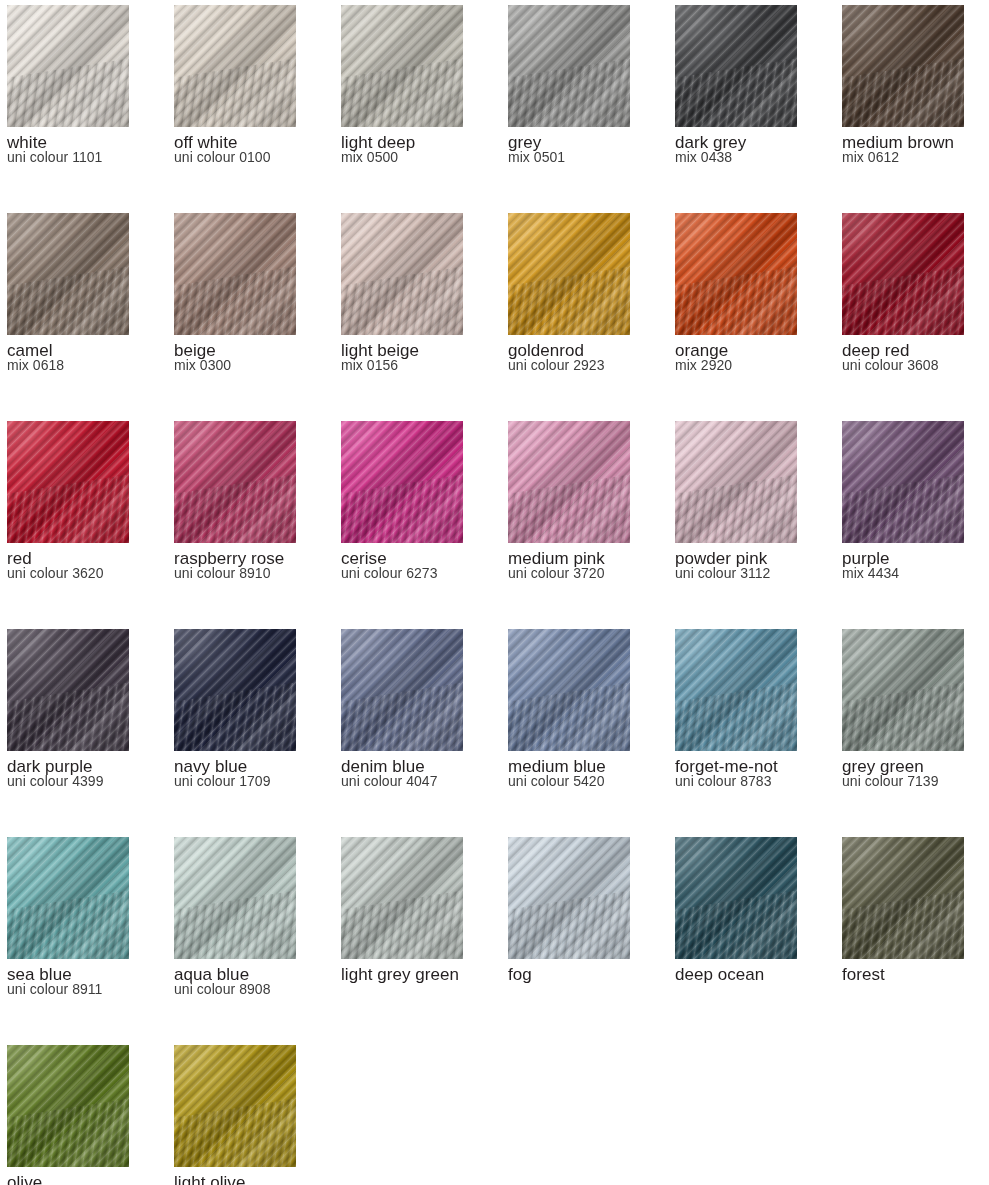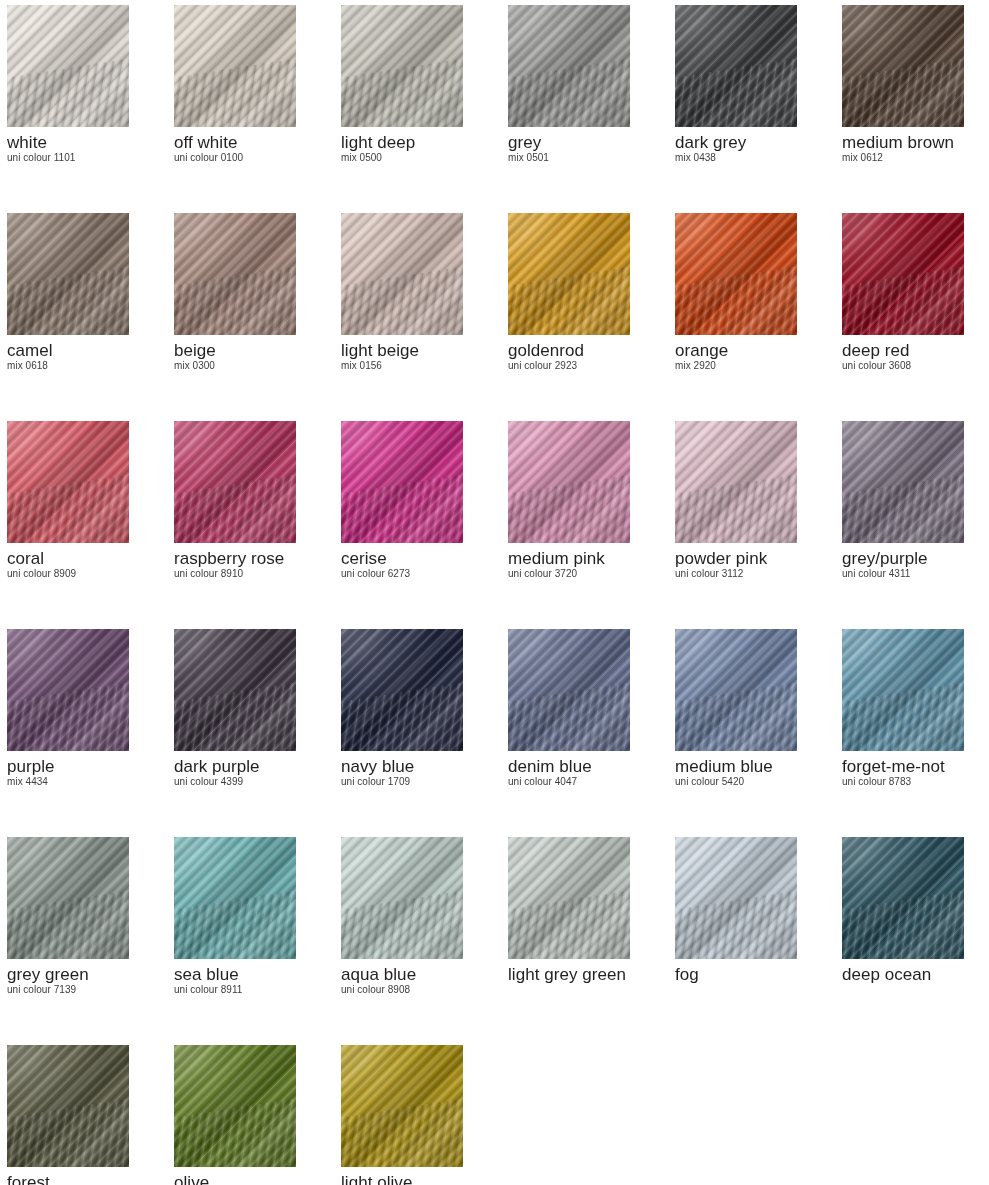--- a/index.html
+++ b/index.html
@@ -99,21 +99,21 @@
 
   .label {
     margin-top: 8px;
     font-size: 17px;
     line-height: 15px;
     color: #231f20;
     letter-spacing: 0.05px;
     white-space: nowrap;
   }
   .code {
-    font-size: 10px;
+    font-size: 14px;
     line-height: 15px;
     color: #3c3c3c;
     letter-spacing: 0.05px;
     white-space: nowrap;
   }
 </style>
 </head>
 <body>
 
 <div id="grid">
@@ -219,27 +219,27 @@
     <div class="swatch-cell">
       <div class="swatch" style="background-color: rgb(158, 10, 32);">
         <div class="tex"></div>
         <div class="tex2"></div>
         <div class="shade"></div>
       </div>
       <div class="label">deep red</div>
       <div class="code">uni colour 3608</div>
     </div>
     <div class="swatch-cell">
-      <div class="swatch" style="background-color: rgb(220, 87, 99);">
-        <div class="tex"></div>
-        <div class="tex2"></div>
-        <div class="shade"></div>
-      </div>
-      <div class="label">coral</div>
-      <div class="code">uni colour 8909</div>
+      <div class="swatch" style="background-color: rgb(200, 16, 42);">
+        <div class="tex"></div>
+        <div class="tex2"></div>
+        <div class="shade"></div>
+      </div>
+      <div class="label">red</div>
+      <div class="code">uni colour 3620</div>
     </div>
     <div class="swatch-cell">
       <div class="swatch" style="background-color: rgb(191, 55, 100);">
         <div class="tex"></div>
         <div class="tex2"></div>
         <div class="shade"></div>
       </div>
       <div class="label">raspberry rose</div>
       <div class="code">uni colour 8910</div>
     </div>
@@ -264,29 +264,20 @@
     <div class="swatch-cell">
       <div class="swatch" style="background-color: rgb(226, 191, 202);">
         <div class="tex"></div>
         <div class="tex2"></div>
         <div class="shade"></div>
       </div>
       <div class="label">powder pink</div>
       <div class="code">uni colour 3112</div>
     </div>
     <div class="swatch-cell">
-      <div class="swatch" style="background-color: rgb(125, 115, 132);">
-        <div class="tex"></div>
-        <div class="tex2"></div>
-        <div class="shade"></div>
-      </div>
-      <div class="label">grey/purple</div>
-      <div class="code">uni colour 4311</div>
-    </div>
-    <div class="swatch-cell">
       <div class="swatch" style="background-color: rgb(111, 77, 115);">
         <div class="tex"></div>
         <div class="tex2"></div>
         <div class="shade"></div>
       </div>
       <div class="label">purple</div>
       <div class="code">mix 4434</div>
     </div>
     <div class="swatch-cell">
       <div class="swatch" style="background-color: rgb(65, 56, 70);">

